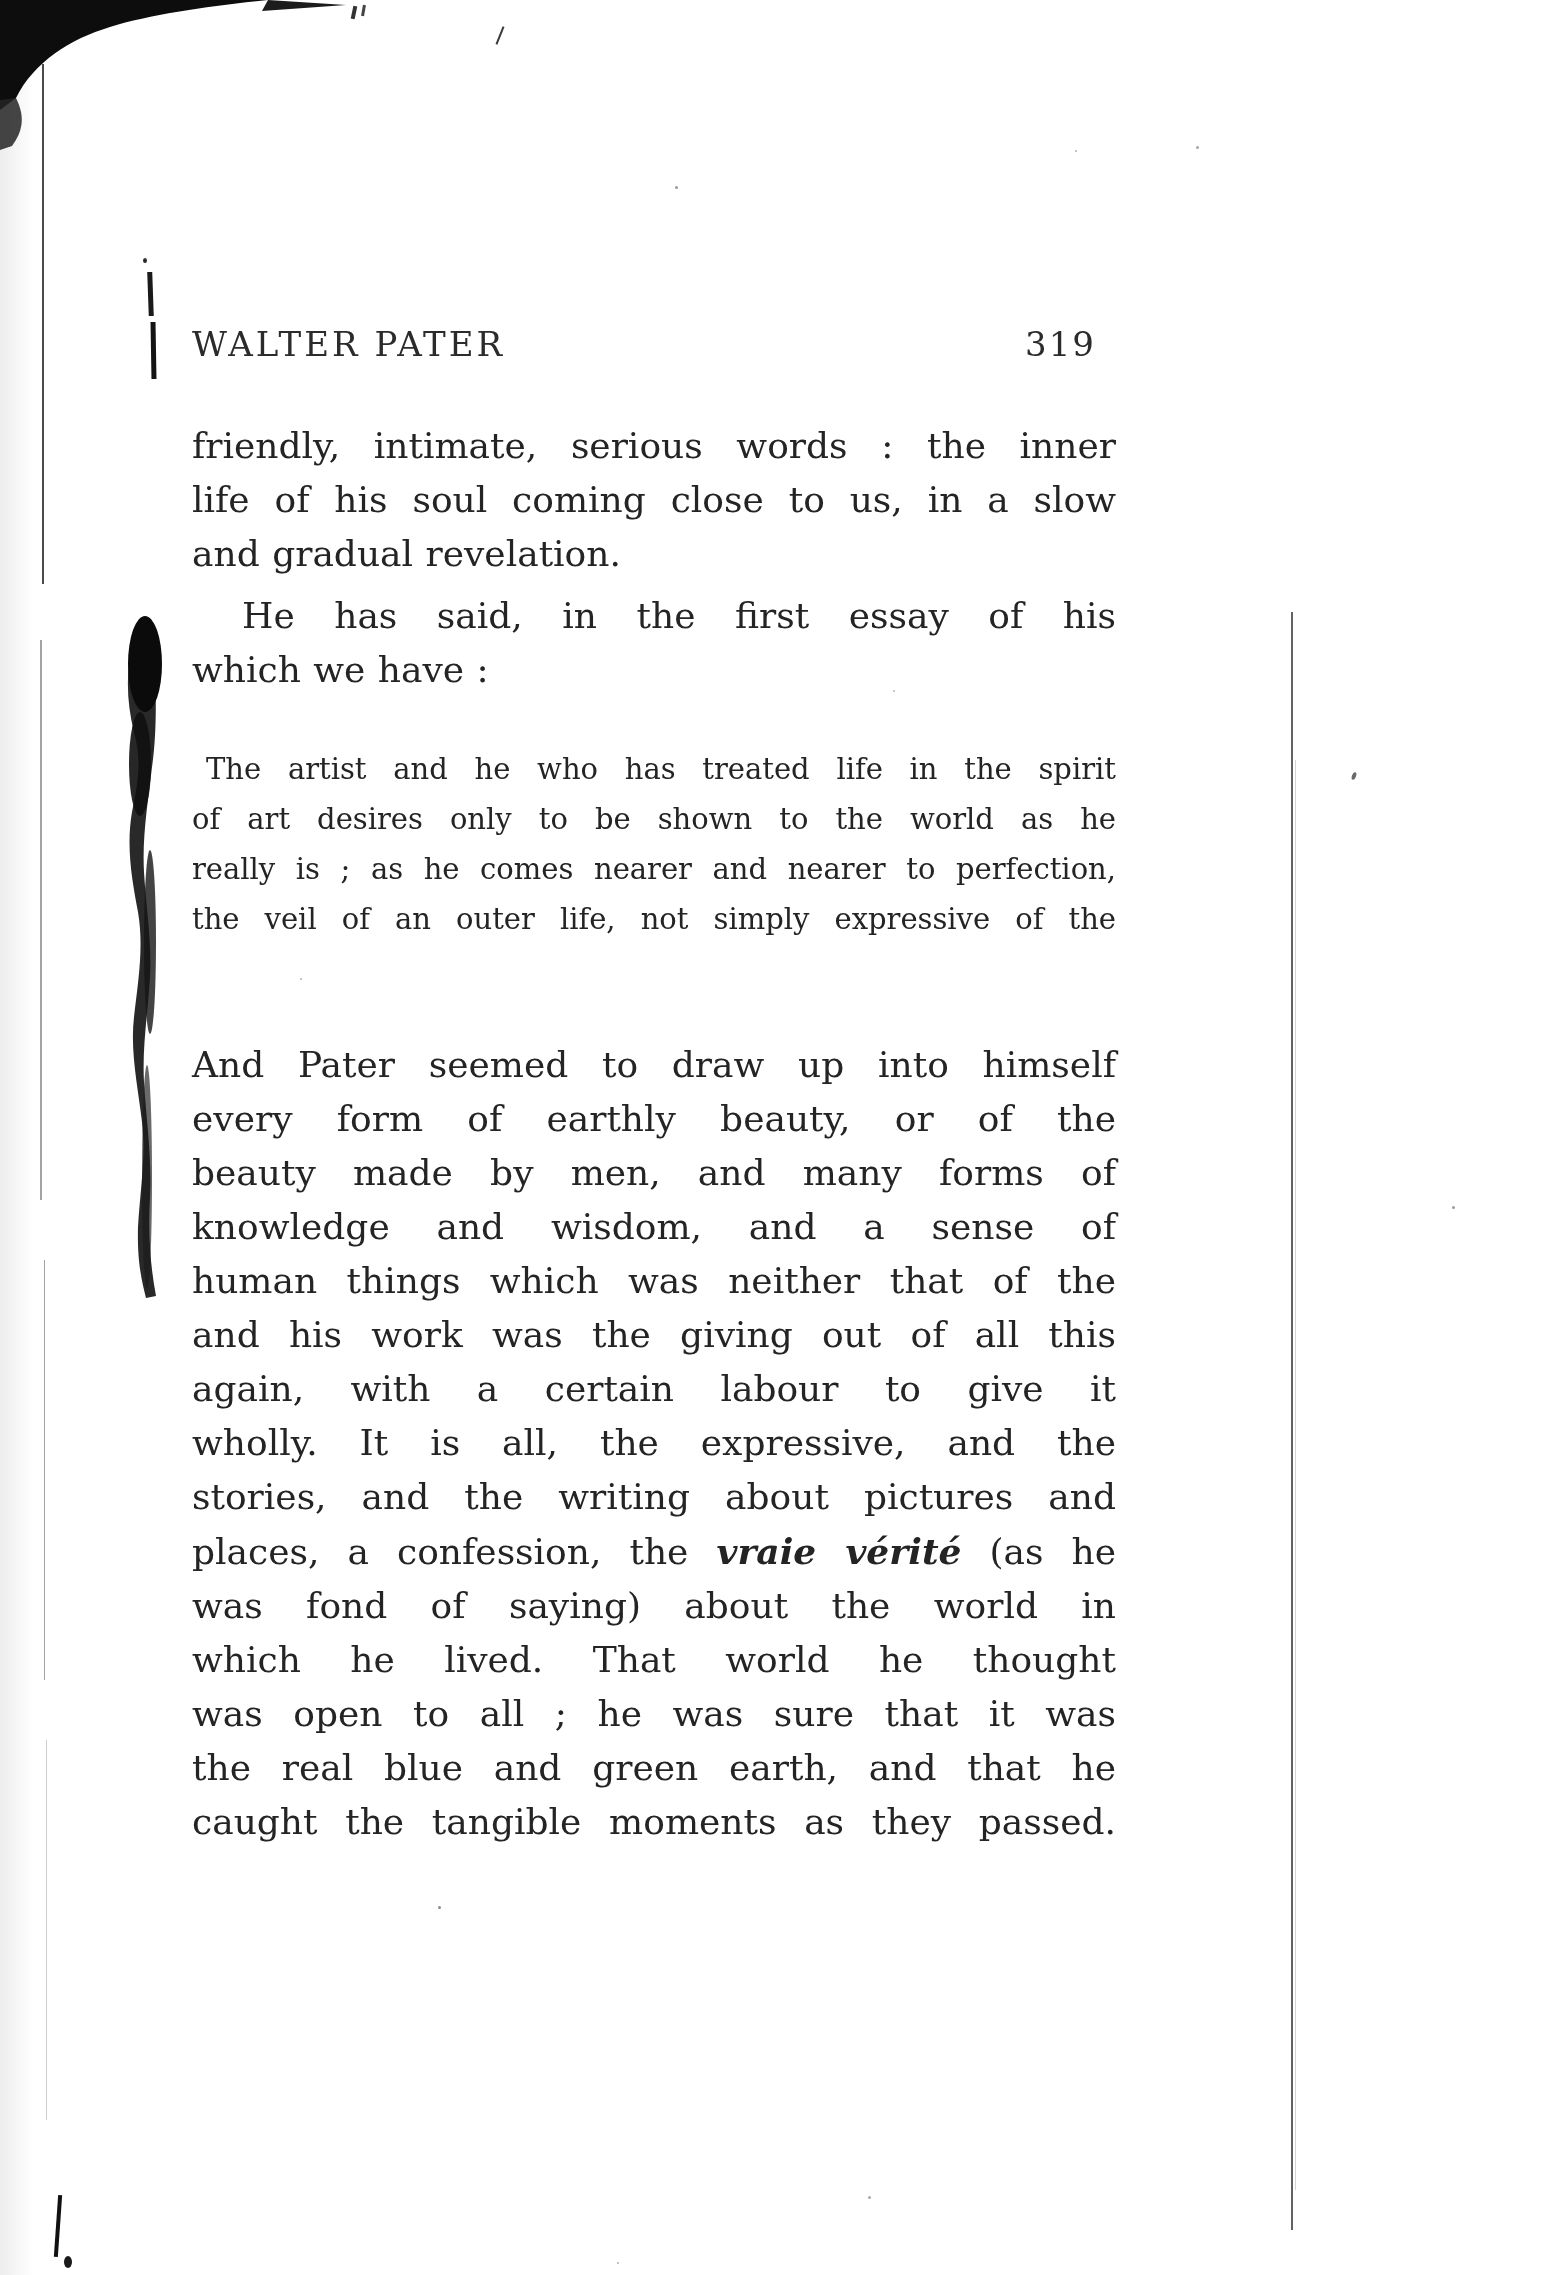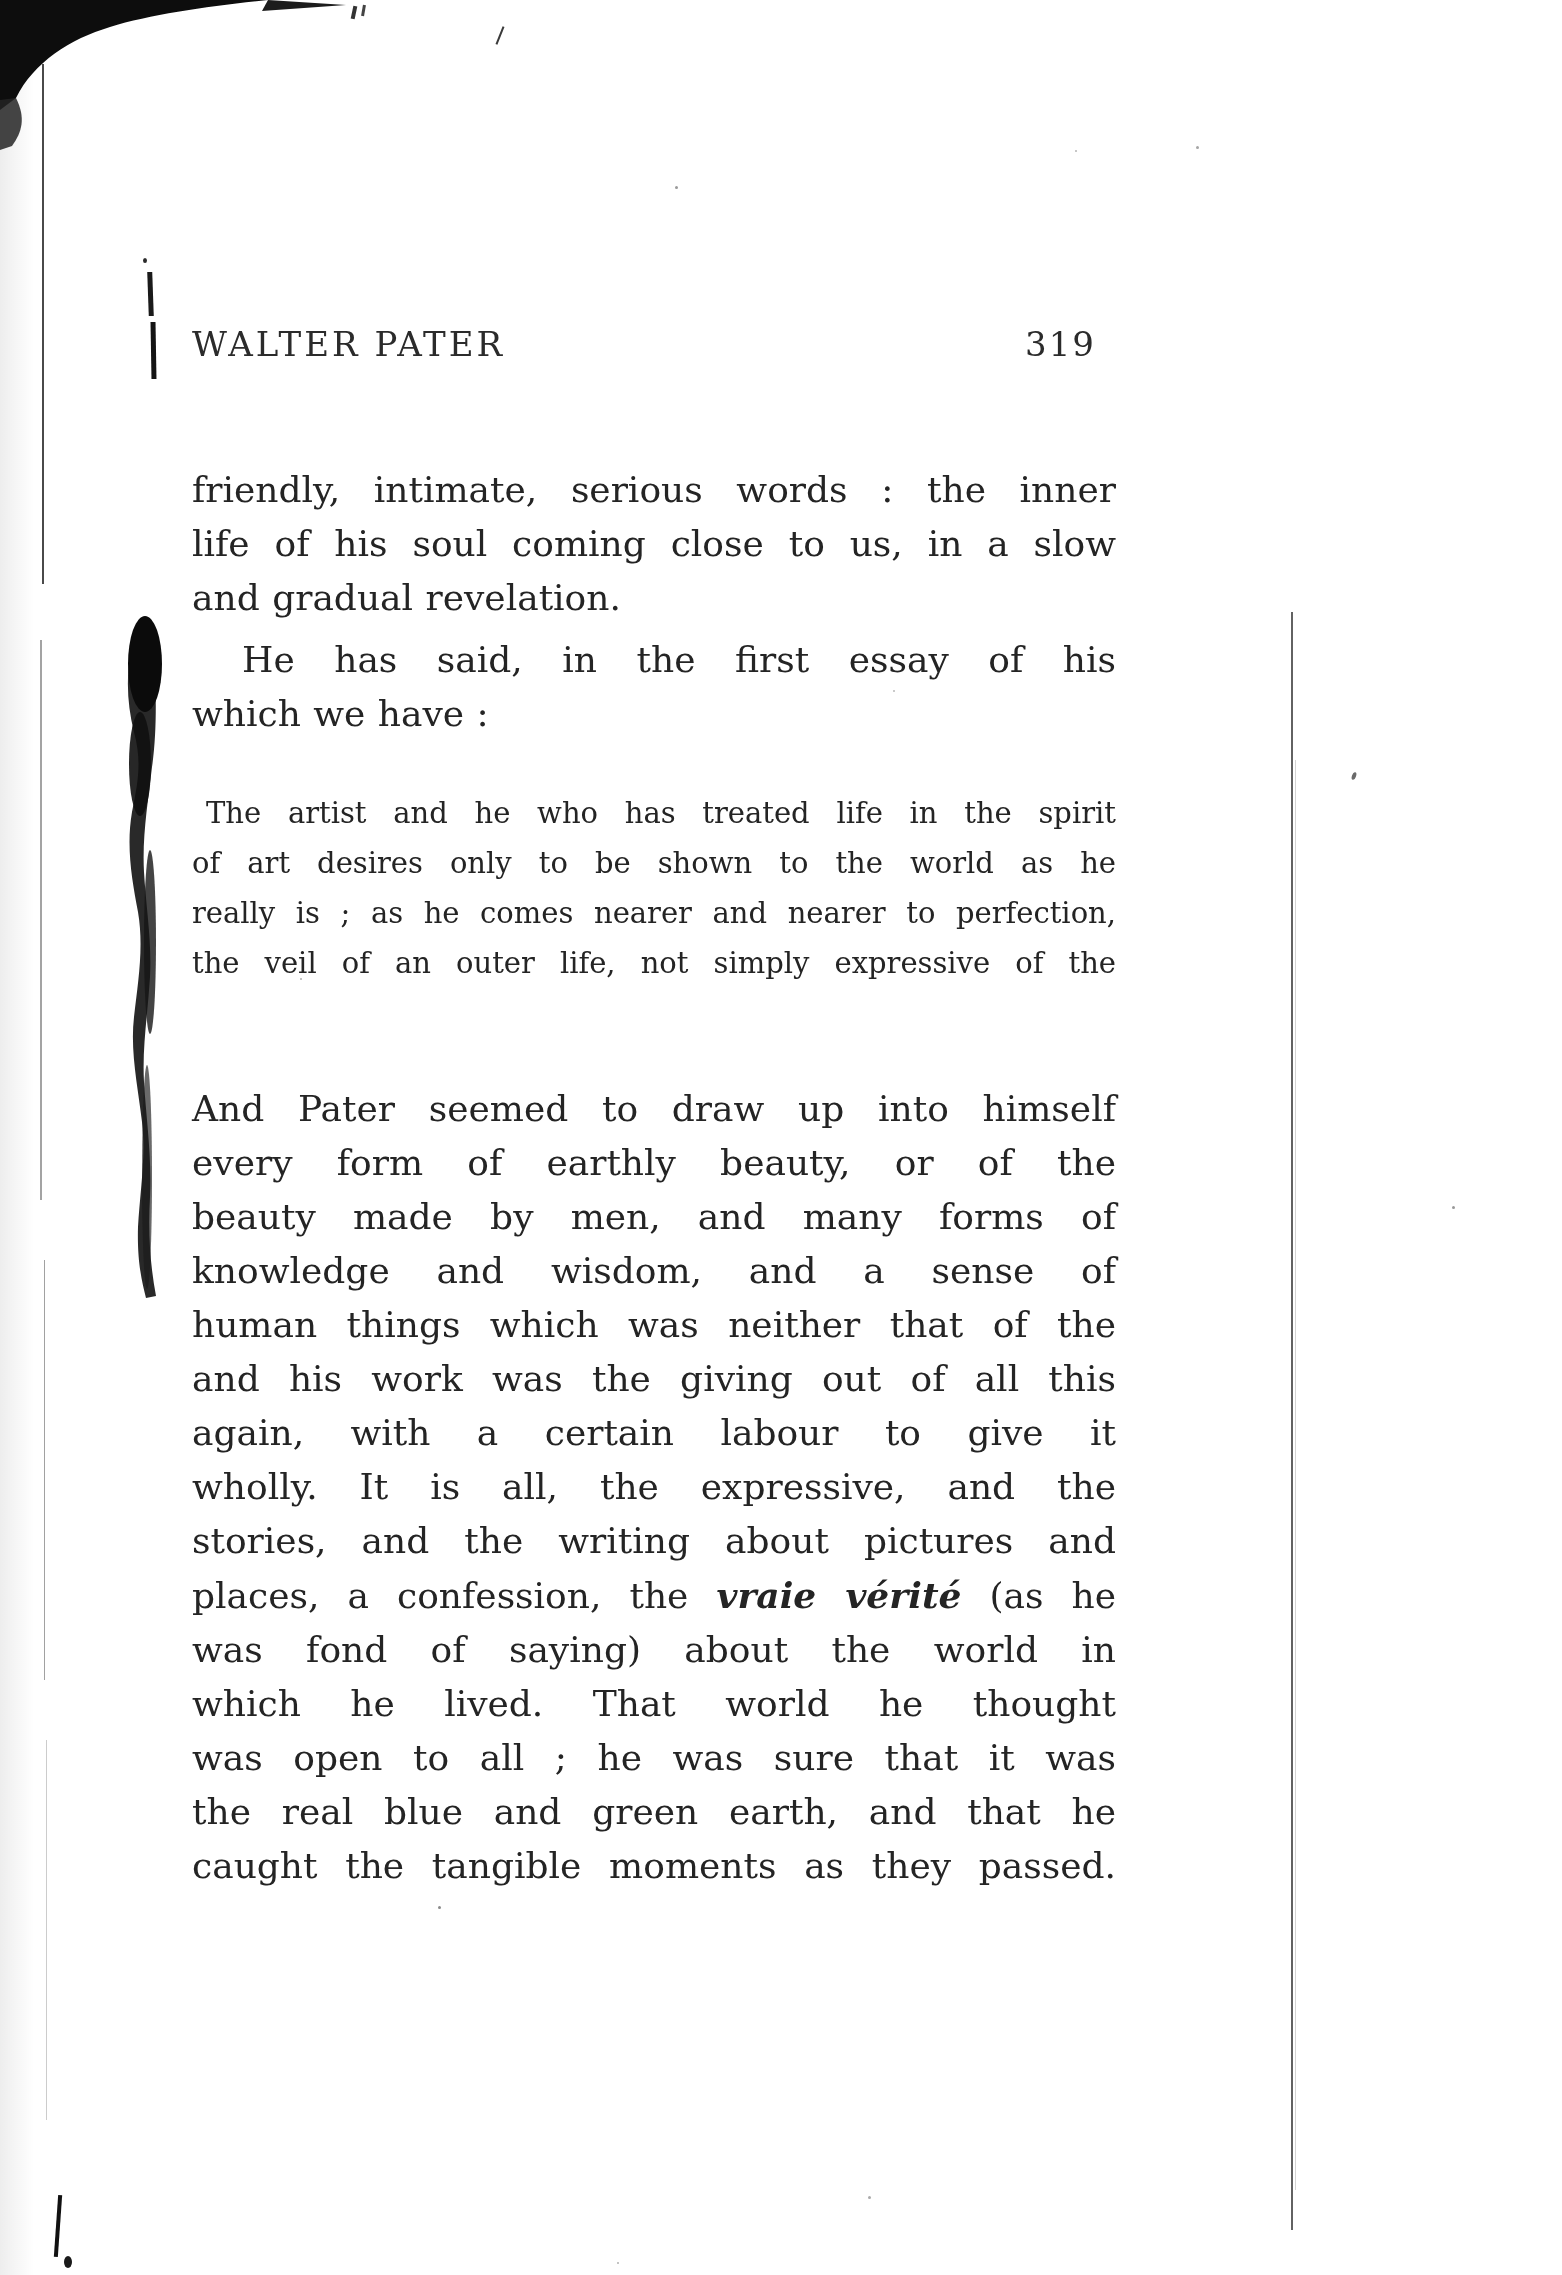--- a/index.html
+++ b/index.html
@@ -8,21 +8,21 @@
     width:1562px;height:2275px;
     background:#ffffff;
     overflow:hidden;
     font-family:"DejaVu Serif", serif;
     color:#242424;
   }
   .text-col{position:absolute;left:192px;top:0;width:924px;height:100%;}
   .header{position:absolute;top:324px;left:0;width:100%;height:48px;}
   .title{display:block;text-align:left;font-size:34px;letter-spacing:3px;color:#2b2b2b;}
   .pagenum{position:absolute;right:20px;top:0;font-size:34px;letter-spacing:2px;color:#2b2b2b;text-align:right;}
-  .para{position:absolute;left:0;width:100%;margin-top:44px;}
+  .para{position:absolute;left:0;width:100%;}
   .body-text .tline{font-size:36px;line-height:54px;}
   .quote-text .tline{font-size:29px;line-height:50px;}
   .tline{text-align:justify;text-align-last:justify;word-spacing:1px;}
   .tline.no-just{text-align-last:left;}
   .indent-first .tline:first-child{text-indent:50px;}
   .quote-indent .tline:first-child{text-indent:14px;}
   .it{font-style:italic;font-weight:bold;}
   .art{position:absolute;}
   .speck{position:absolute;border-radius:50%;}
   .bar{position:absolute;}

